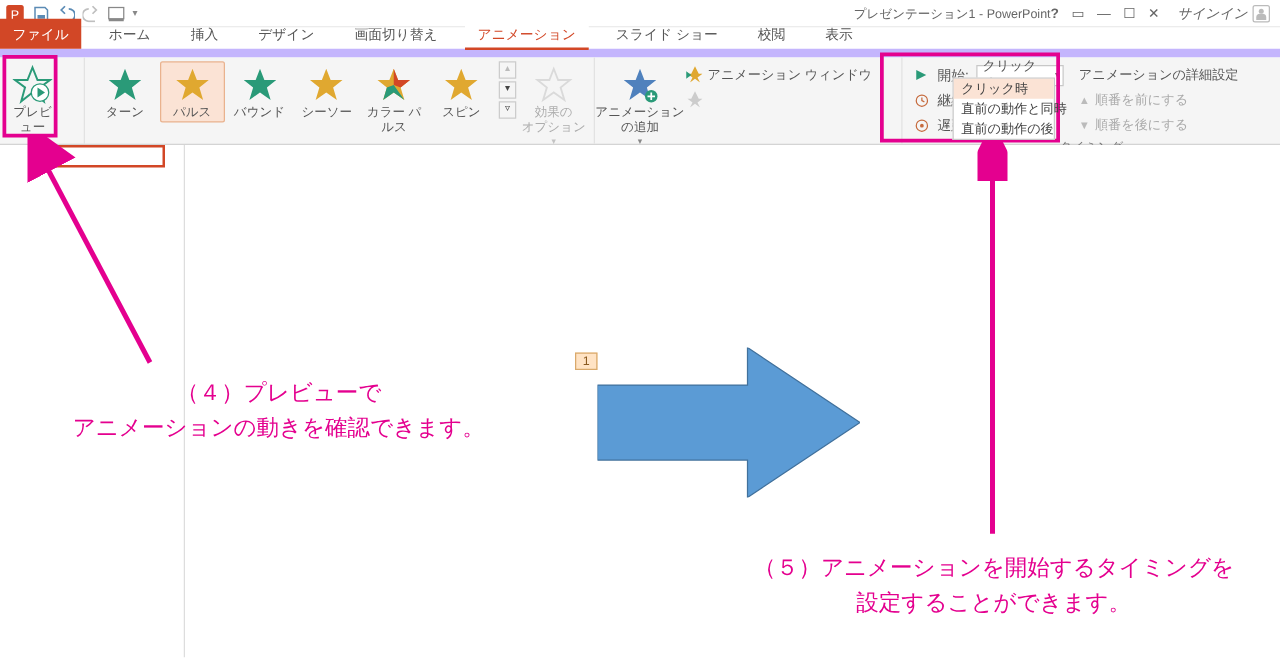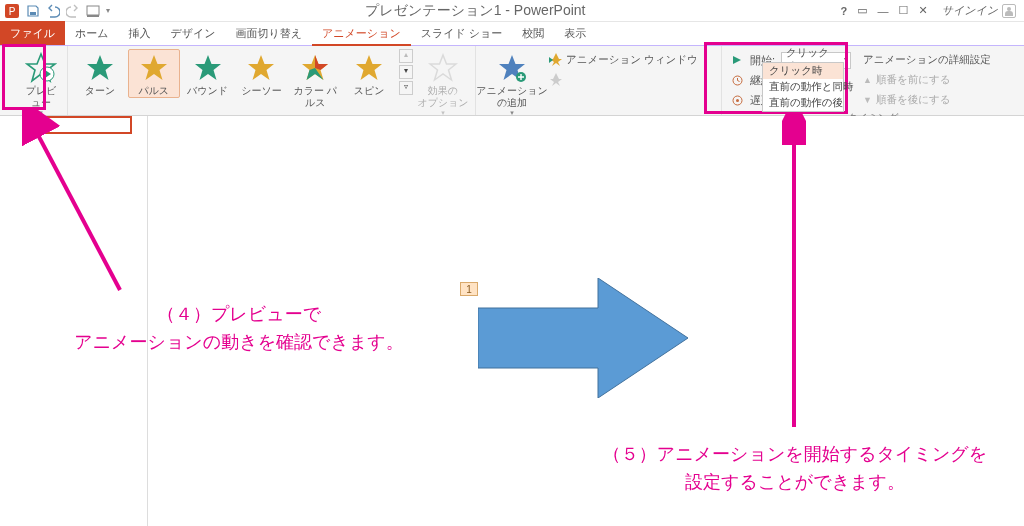--- a/index.html
+++ b/index.html
@@ -2,30 +2,30 @@
 <html><head>
 <meta charset="utf-8">
 <style>
   * { box-sizing: border-box; margin: 0; padding: 0; font-family: "Meiryo UI","Yu Gothic UI","Segoe UI",sans-serif; }
   body { width:1024px; height:526px; background:#fff; overflow:hidden; font-size:11px; color:#444; position:relative; }
 
   
   .titlebar { height:22px; background:#fff; border-bottom:1px solid #e6e6e6; display:flex; align-items:center; }
   .qat { display:flex; align-items:center; padding-left:4px; gap:6px; }
   .qat .glyph svg { display:block; }
-  .app-title { flex:1; text-align:center; color:#666; font-size:14px; }
+  .app-title { flex:1; text-align:right; color:#666; font-size:10px; }
   .wincontrols { display:flex; align-items:center; gap:10px; padding-right:8px; color:#666; }
   .wincontrols span { cursor:pointer; }
   .wincontrols .signin { font-size:11px; margin-left:4px; display:flex; align-items:center; gap:4px;font-style:italic; }
   .avatar { width:14px; height:14px; border:1px solid #bbb; border-radius:2px; position:relative; }
   .avatar::before { content:""; position:absolute; top:2px; left:4px; width:4px; height:4px; border-radius:50%; background:#bbb; }
   .avatar::after { content:""; position:absolute; bottom:1px; left:2px; right:2px; height:5px; border-radius:3px 3px 0 0; background:#bbb; }
 
   
-  .tabstrip { height:24px; background:#fff; display:flex; align-items:flex-end; border-bottom:1px solid #c4b5fd; }
+  .tabstrip { height:24px; background:#fff; display:flex; align-items:flex-end; border-bottom:7px solid #c4b5fd;gap:12px; }
   .file-tab { background:#d24726; color:#fff; height:24px; padding:0 10px; display:flex; align-items:center; font-size:11px; }
   .tab { padding:0 10px; height:24px; display:flex; align-items:center; color:#555; cursor:pointer; }
   .tab.active { color:#d24726; border-bottom:2px solid #d24726; margin-bottom:-1px; background:#fff; }
 
   
   .ribbon { height:70px; background:#f5f5f5; border-bottom:1px solid #d4d4d4; display:flex; position:relative; }
   .group { border-right:1px solid #e2e2e2; display:flex; flex-direction:column; }
   .group-body { flex:1; display:flex; align-items:flex-start; padding:3px 4px 0 4px; gap:2px; }
   .group-label { text-align:center; font-size:10px; color:#777; padding-bottom:2px; }
   .bigbtn { display:flex; flex-direction:column; align-items:center; width:52px; padding:2px 2px 0 2px; border:1px solid transparent; border-radius:2px; }
@@ -148,21 +148,21 @@
   <div class="tab">
       <span>校閲</span>
     </div>
   <div class="tab">
       <span>表示</span>
     </div>
 </div>
 
 <div class="ribbon">
 
-  <div class="group" style="width:68px;align-items:flex-end;">
+  <div class="group" style="width:68px;">
     <div class="group-body">
       <div class="bigbtn" style="width:44px;">
         <div class="icon">
           <svg width="32" height="32">
               <polygon points="16,2 20,12 30,12 22,18 25,29 16,22 7,29 10,18 2,12 12,12" fill="none" stroke="#2a9a78" stroke-width="1.6"></polygon>
               <circle cx="22" cy="22" r="7" fill="#fff" stroke="#2a9a78"></circle>
               <polygon points="20,18 26,22 20,26" fill="#2a9a78"></polygon>
             </svg>
         </div>
         <div class="lbl">プレビュー</div>
@@ -365,16 +365,16 @@
 
 <svg class="anno" style="left:782px; top:113px;" width="24" height="318">
   <defs>
       <marker id="ah2" markerWidth="12" markerHeight="12" refX="6" refY="6" orient="auto">
         <polygon points="0,0 12,6 0,12" fill="#e4008f"></polygon>
       </marker>
     </defs>
   <line x1="12" y1="314" x2="12" y2="8" stroke="#e4008f" stroke-width="4" marker-end="url(#ah2)"></line>
 </svg>
 
-<div class="note" style="left:54px; top:300px; width:370px; white-space:pre;">（４）プレビューで
+<div class="note" style="left:38px; top:300px; width:370px; white-space:pre;">（４）プレビューで
 アニメーションの動きを確認できます。</div>
 <div class="note" style="left:580px; top:440px; width:430px; white-space:pre;">（５）アニメーションを開始するタイミングを
 設定することができます。</div>
 
 </body></html>

